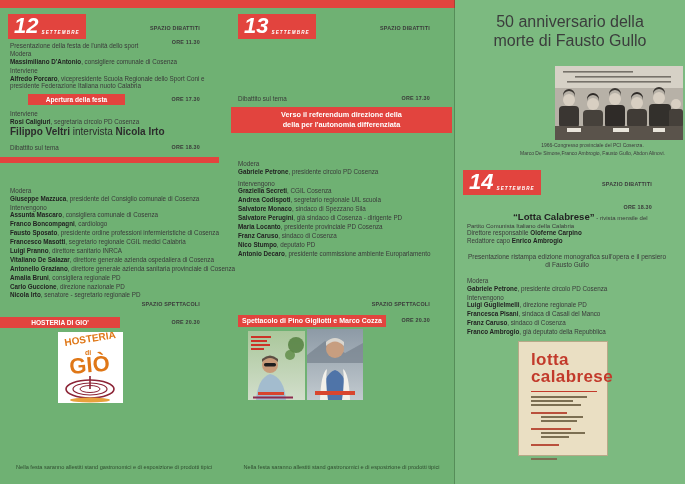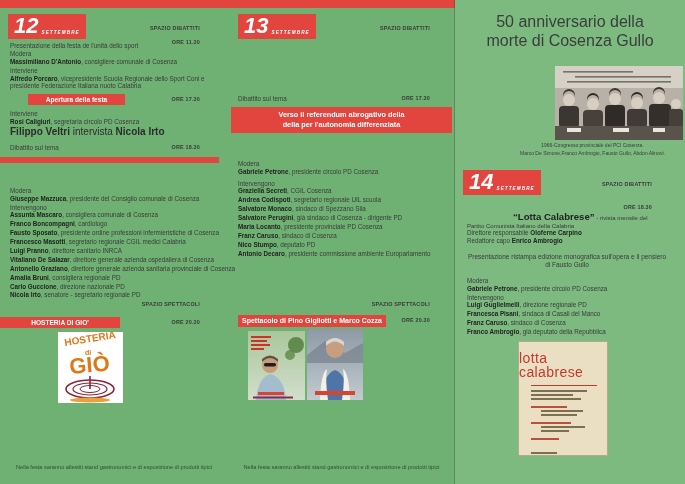--- a/index.html
+++ b/index.html
@@ -28,21 +28,21 @@
   .banner.small{font-size:6.6px;}
   .banner.big{font-size:7.3px;line-height:1.35;padding:3px 2px;}
   .veltri{position:absolute;font-size:10px;color:#2c2c2c;}
   .footer-note{position:absolute;top:464px;left:4px;right:4px;text-align:center;font-size:5.6px;color:#2f4d30;}
 
   .title-right{position:absolute;left:10px;right:10px;text-align:center;font-size:16px;color:#3b3d3c;line-height:1.2;}
   .caption{position:absolute;font-size:5px;color:#3d3d3d;text-align:center;line-height:1.5;}
 
   .photo-frame{position:absolute;overflow:hidden;}
   .cover{position:absolute;left:63px;top:341px;width:90px;height:115px;background:#eadfc3;border:1px solid #b7a988;box-sizing:border-box;}
-  .cover-title{color:#c23a2b;font-weight:normal;font-size:14px;line-height:1.02;letter-spacing:.4px;padding:9px 24px 0 0;}
+  .cover-title{color:#c23a2b;font-weight:bold;font-size:17px;line-height:1.02;letter-spacing:.4px;padding:9px 24px 0 12px;}
   .cover-rule{height:1px;background:#c23a2b;margin:5px 10px 4px 12px;}
   .bar{height:2px;margin:2px 28px 0 12px;}
   .bar.red{background:#b9503c;}
   .bar.dark{background:#7c6f52;}
 </style>
 </head>
 <body>
 
 <div class="canvas">
   <div class="topbar"></div>
@@ -126,21 +126,21 @@
     <div class="datebox" style="left:10px;top:14px;">
       <span class="num">13</span>
       <span class="mon">SETTEMBRE</span>
     </div>
     <div class="hlabel" style="right:25px;top:25px;">SPAZIO DIBATTITI</div>
 
     <div class="body" style="left:10px;top:95px;">Dibattito sul tema</div>
     <div class="hlabel" style="right:25px;top:95px;">ORE 17.30</div>
 
     <div class="banner big" style="left:3px;top:107px;width:221px;box-sizing:border-box;">
-      <div>Verso il referendum abrogativo della</div>
+      <div>Verso il referendum direzione della</div>
       <div>della per l'autonomia differenziata</div>
     </div>
 
     <div class="body" style="left:10px;top:160px;right:14px;">
       <div>Modera</div>
       <div><b>Gabriele Petrone</b><span>, presidente circolo PD Cosenza</span></div>
     </div>
 
     <div class="body" style="left:10px;top:180px;">Intervengono</div>
     <div class="body rows" style="left:10px;top:187px;right:2px;">
@@ -202,21 +202,21 @@
     </div>
 
     <div class="footer-note" style="width:219px;">Nella festa saranno allestiti stand gastronomici e di esposizione di prodotti tipici</div>
   </div>
 
   <div class="divider"></div>
 
   <div class="page-right">
     <div class="title-right" style="top:12px;">
       <div>50 anniversario della</div>
-      <div>morte di Cosenza Gullo</div>
+      <div>morte di Fausto Gullo</div>
     </div>
 
     <div class="photo-frame" style="left:100px;top:66px;width:128px;height:74px;">
       <svg width="128" height="74" viewBox="0 0 128 74">
         <rect width="128" height="74" fill="#b7b1a7"></rect>
         <rect x="0" y="0" width="128" height="22" fill="#d6d1c6"></rect>
         <rect x="8" y="5" width="70" height="1.6" fill="#55504a" opacity=".75"></rect>
         <rect x="20" y="10" width="96" height="1.6" fill="#55504a" opacity=".75"></rect>
         <rect x="12" y="15" width="104" height="1.6" fill="#55504a" opacity=".75"></rect>
         <g>

